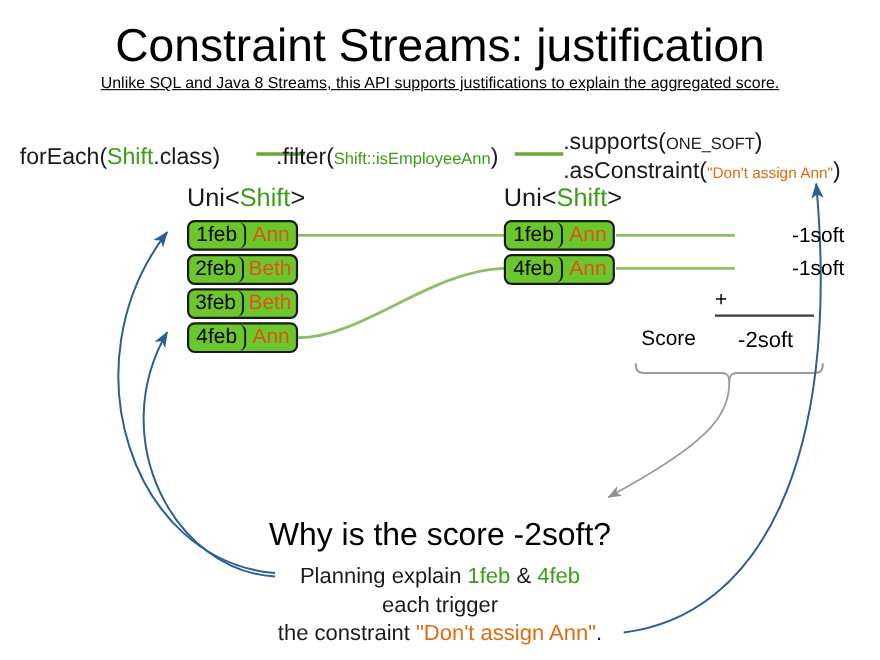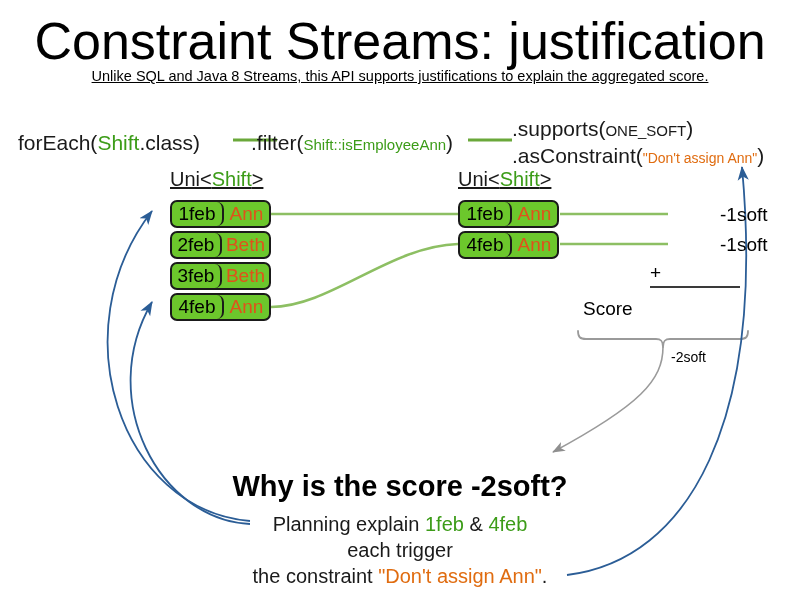--- a/index.html
+++ b/index.html
@@ -25,21 +25,21 @@
     width: 800px;
     height: 600px;
     pointer-events: none;
   }
   .abs { position: absolute; }
 
   
   #title {
     left: 0; top: 18px; width: 800px;
     text-align: center;
-    font-size: 52px;
+    font-size: 42px;
     line-height: 46px;
     font-weight: normal;
     color: #000;
     white-space: nowrap;
   }
   #subtitle {
     left: 0; top: 66px; width: 800px;
     text-align: center;
     font-size: 14.5px;
     line-height: 20px;
@@ -63,25 +63,24 @@
     font-size: 14px;
     color: #e06c10;
   }
   #code-foreach { left: 18px; top: 130px; }
   #code-filter  { left: 251px; top: 130px; }
   #code-penalize { left: 512px; top: 116px; }
   #code-asconstraint { left: 512px; top: 143px; }
 
   
   .uni-label {
-    font-size: 20px;
+    font-size: 23px;
     line-height: 23px;
     color: #1a1a1a;
     white-space: nowrap;
-    text-decoration: underline;
   }
   .uni-label .green { color: #3c9c18; }
   #uni-left  { left: 170px; top: 168px; }
   #uni-right { left: 458px; top: 168px; }
 
   
   .fact-box {
     position: absolute;
     display: flex;
     align-items: stretch;
@@ -134,35 +133,34 @@
   }
   #score-label {
     left: 583px; top: 298px;
     font-size: 19px;
     line-height: 22px;
     color: #000;
     white-space: nowrap;
   }
   #score-total {
     left: 671px; top: 298px;
-    font-size: 14px;
+    font-size: 20px;
     line-height: 22px;
     color: #000;
     white-space: nowrap;
-    margin-top: 48px;
   }
 
   
   #why-heading {
     left: 150px; top: 468px;
     width: 500px;
     text-align: center;
     font-size: 29px;
     line-height: 36px;
-    font-weight: bold;
+    font-weight: normal;
     color: #000;
     white-space: nowrap;
   }
   .why-line {
     width: 500px;
     left: 150px;
     text-align: center;
     font-size: 20px;
     line-height: 26px;
     color: #1a1a1a;

